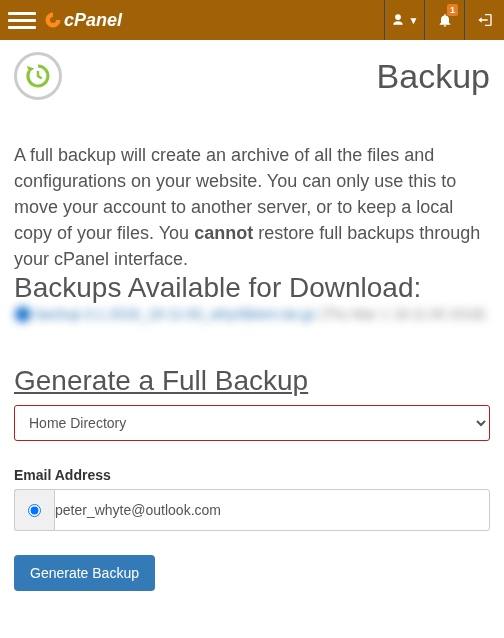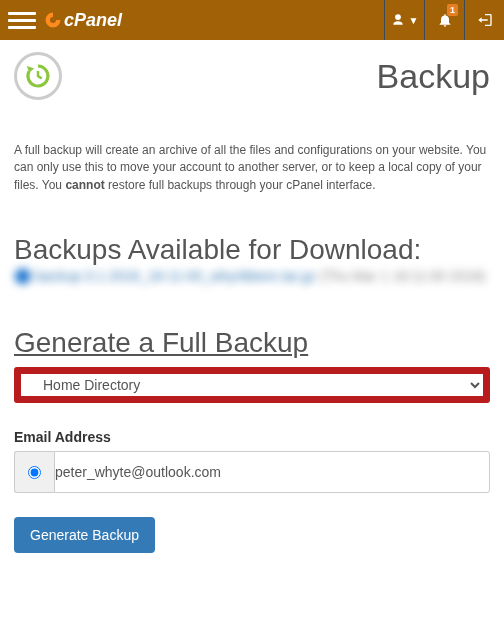--- a/index.html
+++ b/index.html
@@ -13,30 +13,30 @@
 .topbar .nav-item { width: 40px; height: 40px; border-left: 1px solid #3a4a5a; display: flex; align-items: center; justify-content: center; color: #fff; cursor: pointer; position: relative; }
 .badge { position: absolute; top: 4px; right: 6px; background: #e67e22; color: #fff; font-size: 9px; font-weight: bold; border-radius: 2px; padding: 1px 3px; }
 
 .content { padding: 12px 14px 20px; }
 
 .page-header { display: flex; align-items: center; margin-bottom: 42px; justify-content: space-between; }
 .page-icon { width: 48px; height: 48px; border-radius: 50%; border: 3px solid #ccc; display: flex; align-items: center; justify-content: center; margin-right: 12px; }
 .page-icon svg { width: 30px; height: 30px; }
 .page-title { font-size: 34px; font-weight: 400; color: #555; }
 
-.intro { font-size: 12px; color: #555; line-height: 1.45; margin-bottom: 40px; }
+.intro { font-size: 18px; color: #555; line-height: 1.45; }
 
 h2 { font-size: 28px; font-weight: 400; color: #555; }
 
 .blur-line { filter: blur(4px); color: #888; font-size: 14px; margin-bottom: 40px; line-height: 1.5; }
 .blur-line .link { color: #3278b3; }
 
 .form-label { font-size: 14px; font-weight: 700; color: #333; margin-bottom: 6px; display: block; }
 
-.select { width: 100%; height: 36px; border: 7px solid #b91c1c; border-radius: 3px; padding: 0 18px; font-size: 14px; color: #555; background: #fff; }
+.select { width: 100%; height: 36px; border: 1px solid #b91c1c; border-radius: 3px; padding: 0 10px; font-size: 14px; color: #555; background: #fff; }
 
 .email-row { display: flex; align-items: center; margin-bottom: 24px; }
 .radio-cell { width: 40px; height: 42px; border: 1px solid #ccc; border-right: none; border-radius: 3px 0 0 3px; display: flex; align-items: center; justify-content: center; background: #f0f0f0; }
 .email-input { flex: 1; height: 42px; border: 1px solid #ccc; border-radius: 0 3px 3px 0; padding: 0 0; font-size: 14px; color: #555; }
 
 .radio-option { display: flex; align-items: center; font-size: 14px; color: #555; margin-bottom: 26px; }
 .radio-option input { margin-right: 10px; }
 
 .gen-btn { background: #337ab7; color: #fff; border: none; border-radius: 4px; padding: 10px 16px; font-size: 14px; cursor: pointer; }
 

